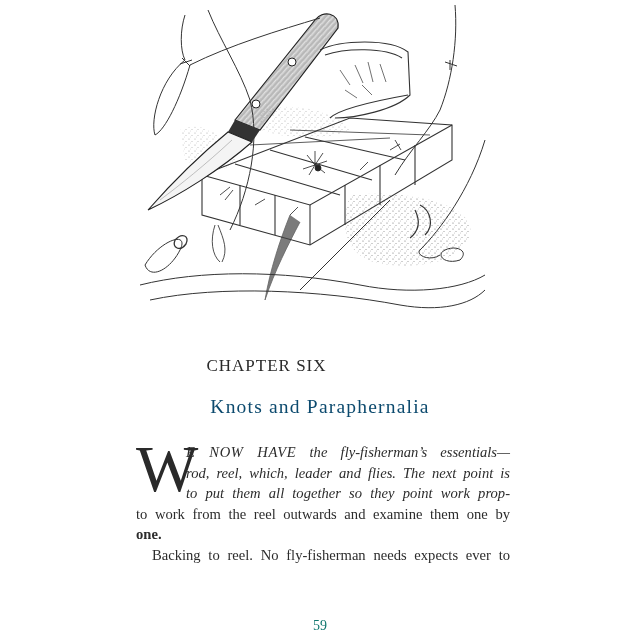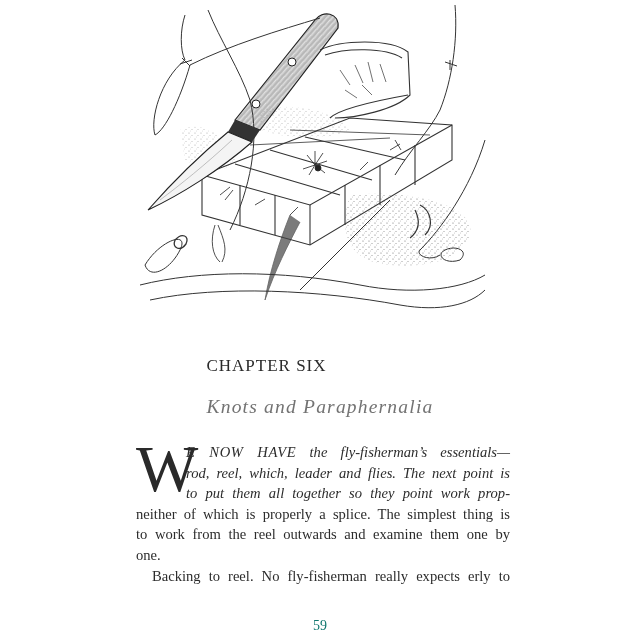--- a/index.html
+++ b/index.html
@@ -43,42 +43,42 @@
       letter-spacing: 1px;
       color: #2a2a2a;
     }
     .chapter-title {
       position: absolute;
       top: 396px;
       left: 0;
       width: 640px;
       text-align: center;
       font-size: 19.5px;
-      font-style: italic;
       letter-spacing: 1.2px;
-      color: #737373;
+      color: #0c4a6e;
     }
     .body-text {
       position: absolute;
       left: 136px;
       top: 442px;
       width: 374px;
       font-size: 14.6px;
       line-height: 20.6px;
       color: #2c2c2c;
     }
     .line {
       display: block;
       white-space: nowrap;
       text-align: justify;
       text-align-last: justify;
       height: 20.6px;
     }
     .line.last {
       text-align-last: left;
+      font-weight: bold;
     }
     .line.indent-drop {
       padding-left: 50px;
       font-style: italic;
     }
     .drop-cap {
       position: absolute;
       left: 0;
       top: -6px;
       font-size: 66px;
@@ -180,20 +180,19 @@
   <div class="chapter-number">CHAPTER SIX</div>
 
   <div class="chapter-title">Knots and Paraphernalia</div>
 
   <div class="body-text">
     <span class="drop-cap">W</span>
 
     <span class="line indent-drop"><span class="smallcaps">E NOW HAVE</span><span> the fly-fisherman’s essentials—</span></span>
     <span class="line indent-drop">rod, reel, which, leader and flies. The next point is</span>
     <span class="line indent-drop">to put them all together so they point work prop-</span>
-    <span class="line">neither of which is properly a splice. The simplest thing is</span>
     <span class="line">to work from the reel outwards and examine them one by</span>
     <span class="line last">one.</span>
-    <span class="line" style="padding-left:16px;"><span class="italic">Backing to reel.</span><span> No fly-fisherman really expects erly to</span></span>
+    <span class="line" style="padding-left:16px;"><span class="italic">Backing to reel.</span><span> No fly-fisherman needs expects ever to</span></span>
   </div>
 
   <div class="page-number">59</div>
 </div>
 
 </body></html>

